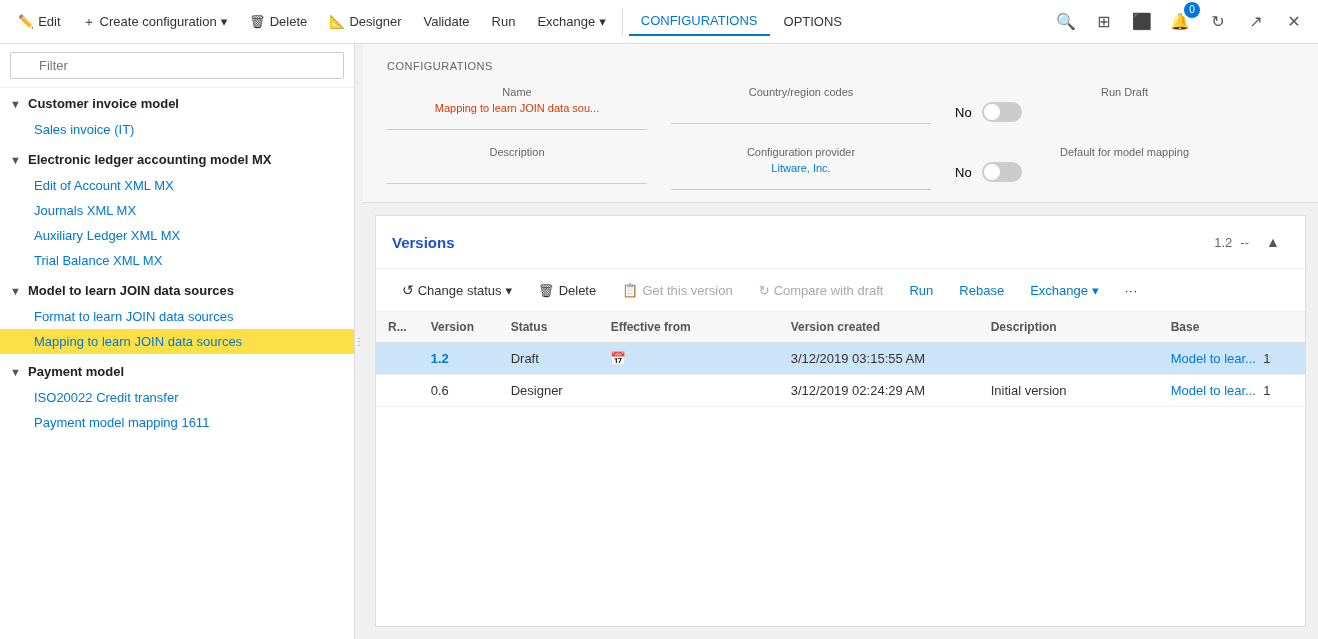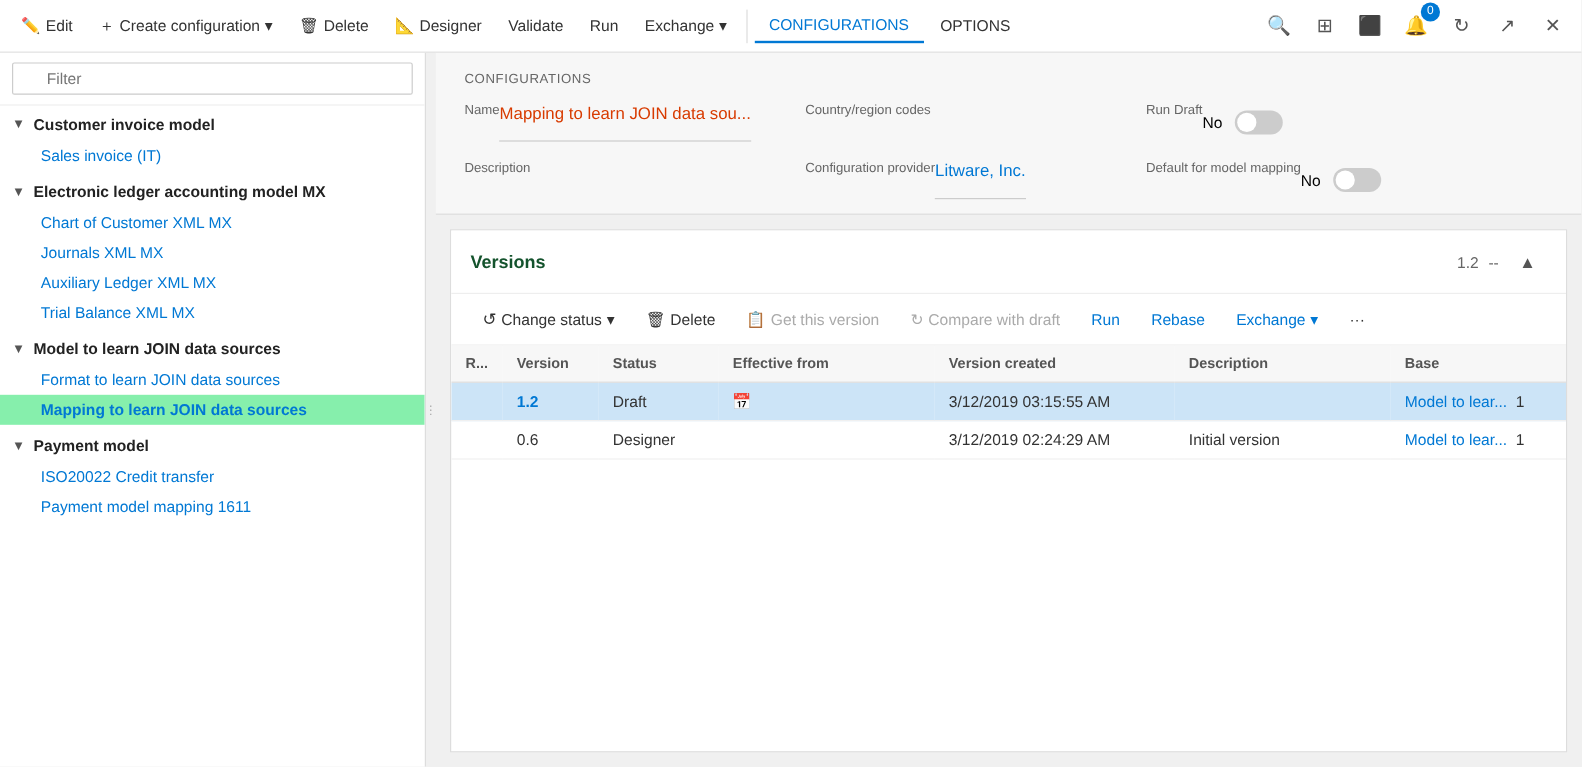--- a/index.html
+++ b/index.html
@@ -82,21 +82,21 @@
     .tree-parent {
       display: flex; align-items: center; gap: 6px;
       padding: 6px 10px 6px 10px;
       cursor: pointer; font-weight: 600; font-size: 13px; color: #222;
     }
     .tree-arrow { font-size: 11px; color: #555; width: 12px; }
     .tree-child {
       padding: 5px 10px 5px 34px;
       cursor: pointer; font-size: 13px; color: #0078d4;
     }
-    .tree-child.active { background: #86efac; color: #0078d4; font-weight: bold; }
+    .tree-child.active { background: #fde047; color: #0078d4; }
     .resize-handle {
       width: 8px; background: #f0f0f0; cursor: col-resize;
       display: flex; align-items: center; justify-content: center;
       color: #aaa; font-size: 10px;
     }
 
     
     .right-content {
       flex: 1; overflow: hidden; display: flex; flex-direction: column;
       background: #f0f0f0;
@@ -106,24 +106,24 @@
       padding: 16px 24px 12px;
       border-bottom: 1px solid #ddd;
     }
     .config-title {
       font-size: 11px; color: #666; text-transform: uppercase;
       letter-spacing: 0.5px; margin-bottom: 14px;
     }
     .config-fields {
       display: grid; grid-template-columns: 260px 260px 1fr; gap: 16px 24px;
     }
-    .field-group { display: flex; flex-direction: row; }
+    .field-group { display: flex; flex-direction: column; text-align: center; }
     .field-label { font-size: 11px; color: #666; margin-bottom: 4px; }
     .field-value {
-      font-size: 14px; color: #333;
+      font-size: 11px; color: #333;
       border-bottom: 1px solid #ccc; padding-bottom: 15px;
       min-height: 22px;
     }
     .field-value.link { color: #0078d4; }
     .toggle-row { display: flex; align-items: center; gap: 10px; font-size: 13px; }
     .toggle {
       width: 40px; height: 20px; background: #ccc; border-radius: 10px;
       position: relative; cursor: pointer;
     }
     .toggle::after {
@@ -141,21 +141,21 @@
       display: flex;
       flex-direction: column;
       overflow: hidden;
     }
     .versions-header {
       display: flex; align-items: center; justify-content: space-between;
       padding: 10px 16px;
       border-bottom: 1px solid #eee;
       background: #fff;
     }
-    .versions-title { font-size: 15px; font-weight: 600; color: #14532d; }
+    .versions-title { font-size: 15px; font-weight: 600; color: #1d4ed8; }
     .versions-meta { display: flex; align-items: center; gap: 8px; color: #666; font-size: 13px; }
     .versions-actions {
       display: flex; align-items: center; gap: 6px;
       padding: 8px 16px;
       border-bottom: 1px solid #eee;
       background: #fff;
     }
     .action-btn {
       display: flex; align-items: center; gap: 4px;
       padding: 5px 10px; border: none; background: none;
@@ -277,21 +277,21 @@
           <span>Sales invoice (IT)</span>
         </div>
       </div>
 
       <div class="tree-group">
         <div class="tree-parent">
           <span class="tree-arrow">▼</span>
           <span>Electronic ledger accounting model MX</span>
         </div>
         <div class="tree-child">
-          <span>Chart of Customer XML MX</span>
+          <span>Edit of Account XML MX</span>
         </div>
         <div class="tree-child">
           <span>Journals XML MX</span>
         </div>
         <div class="tree-child">
           <span>Auxiliary Ledger XML MX</span>
         </div>
         <div class="tree-child">
           <span>Trial Balance XML MX</span>
         </div>

